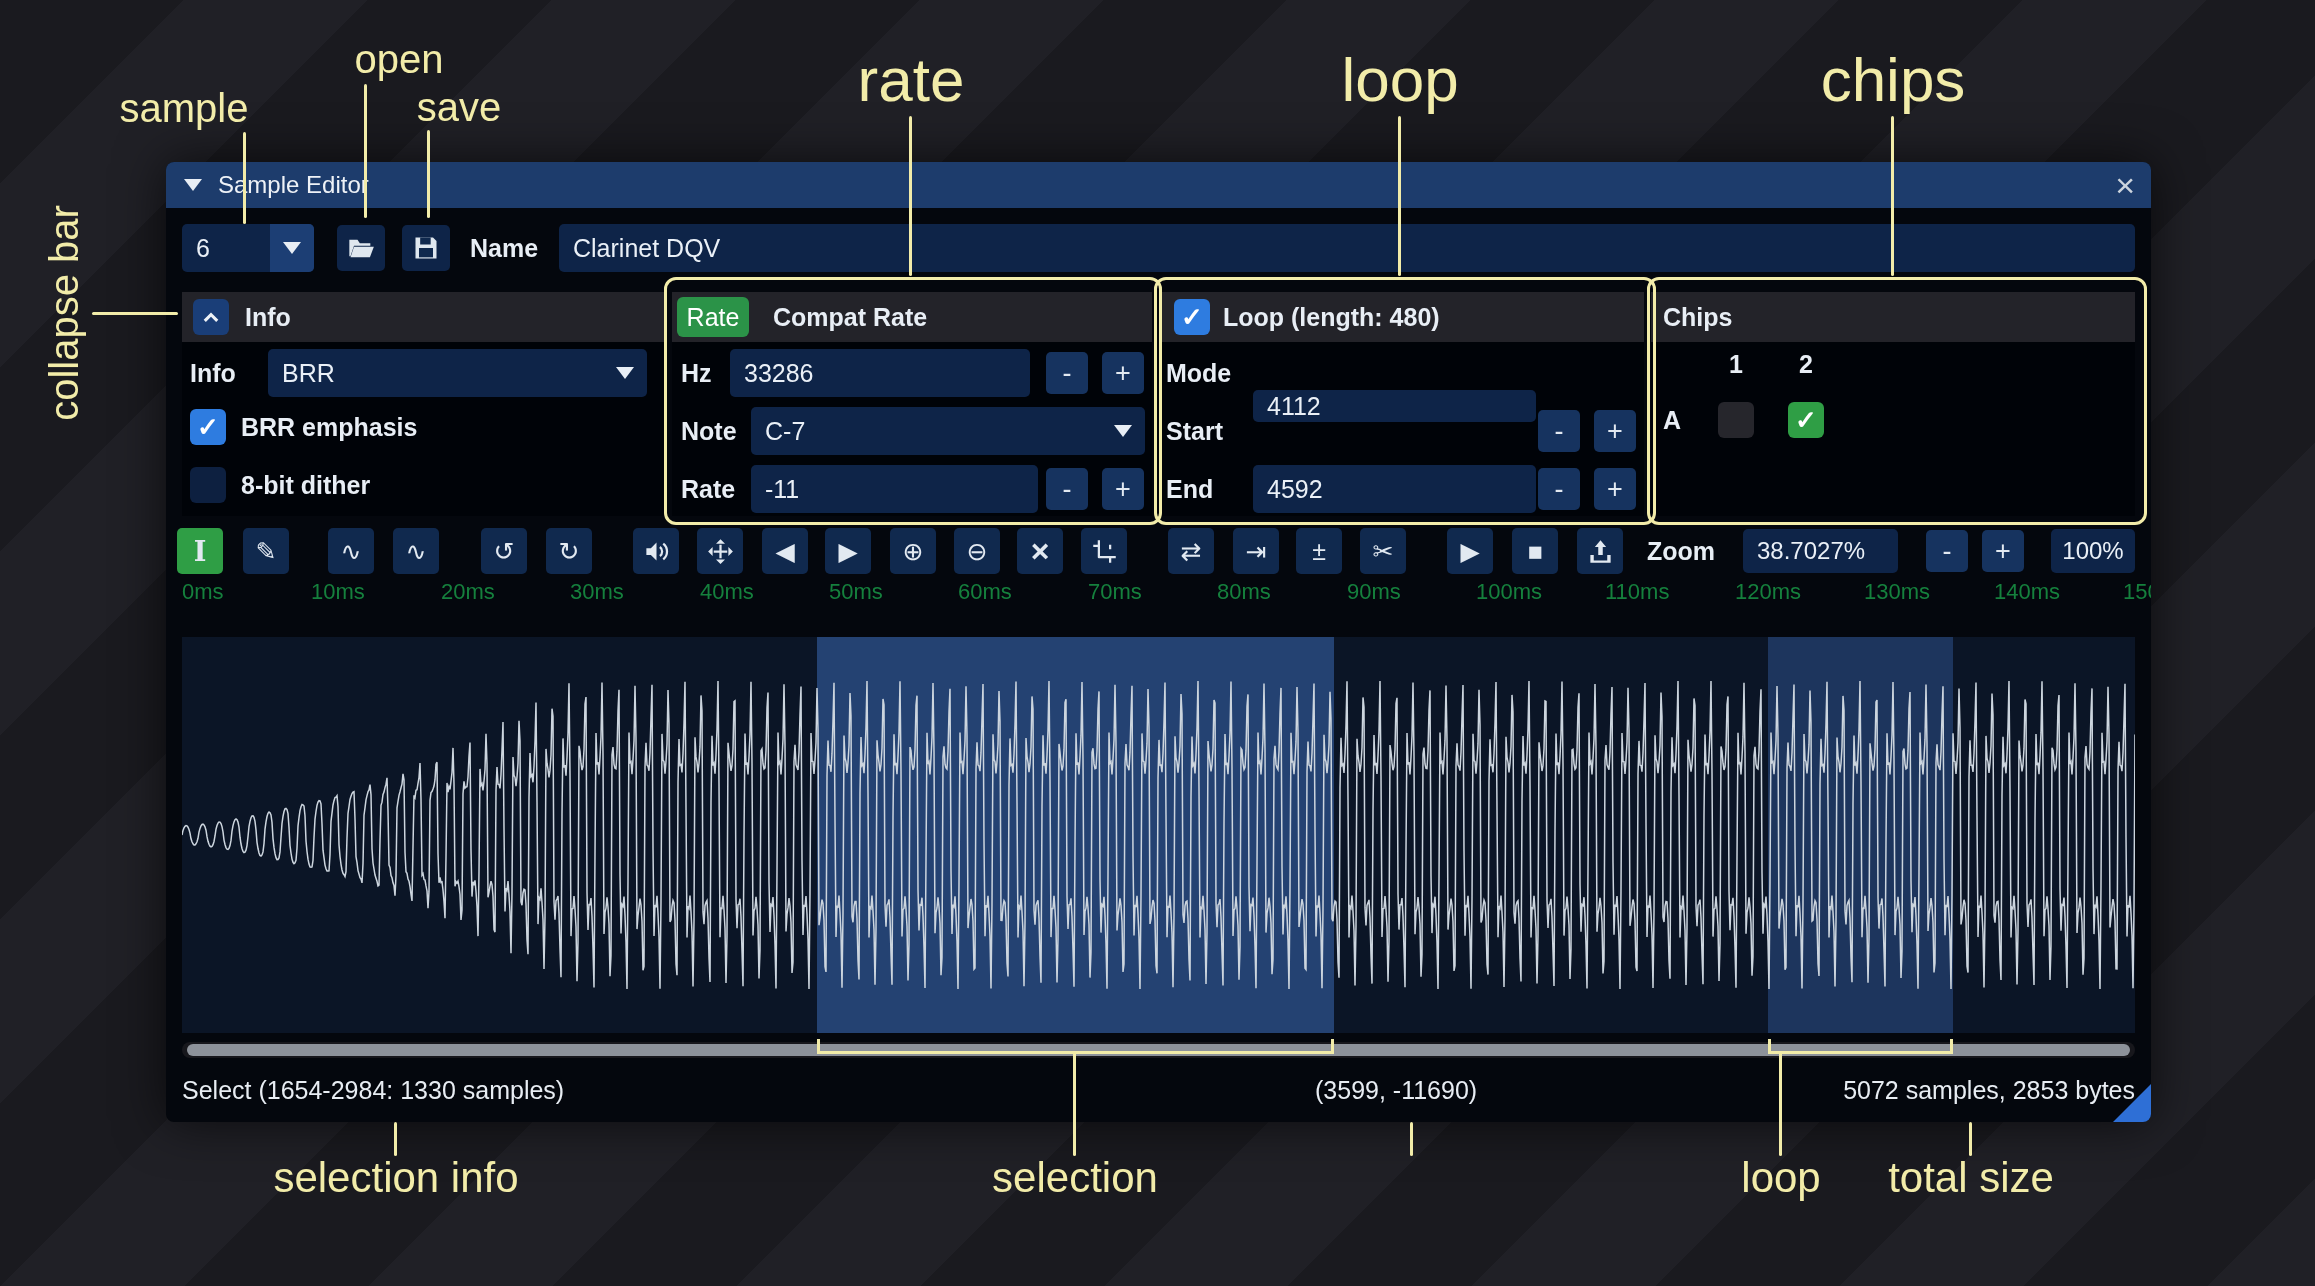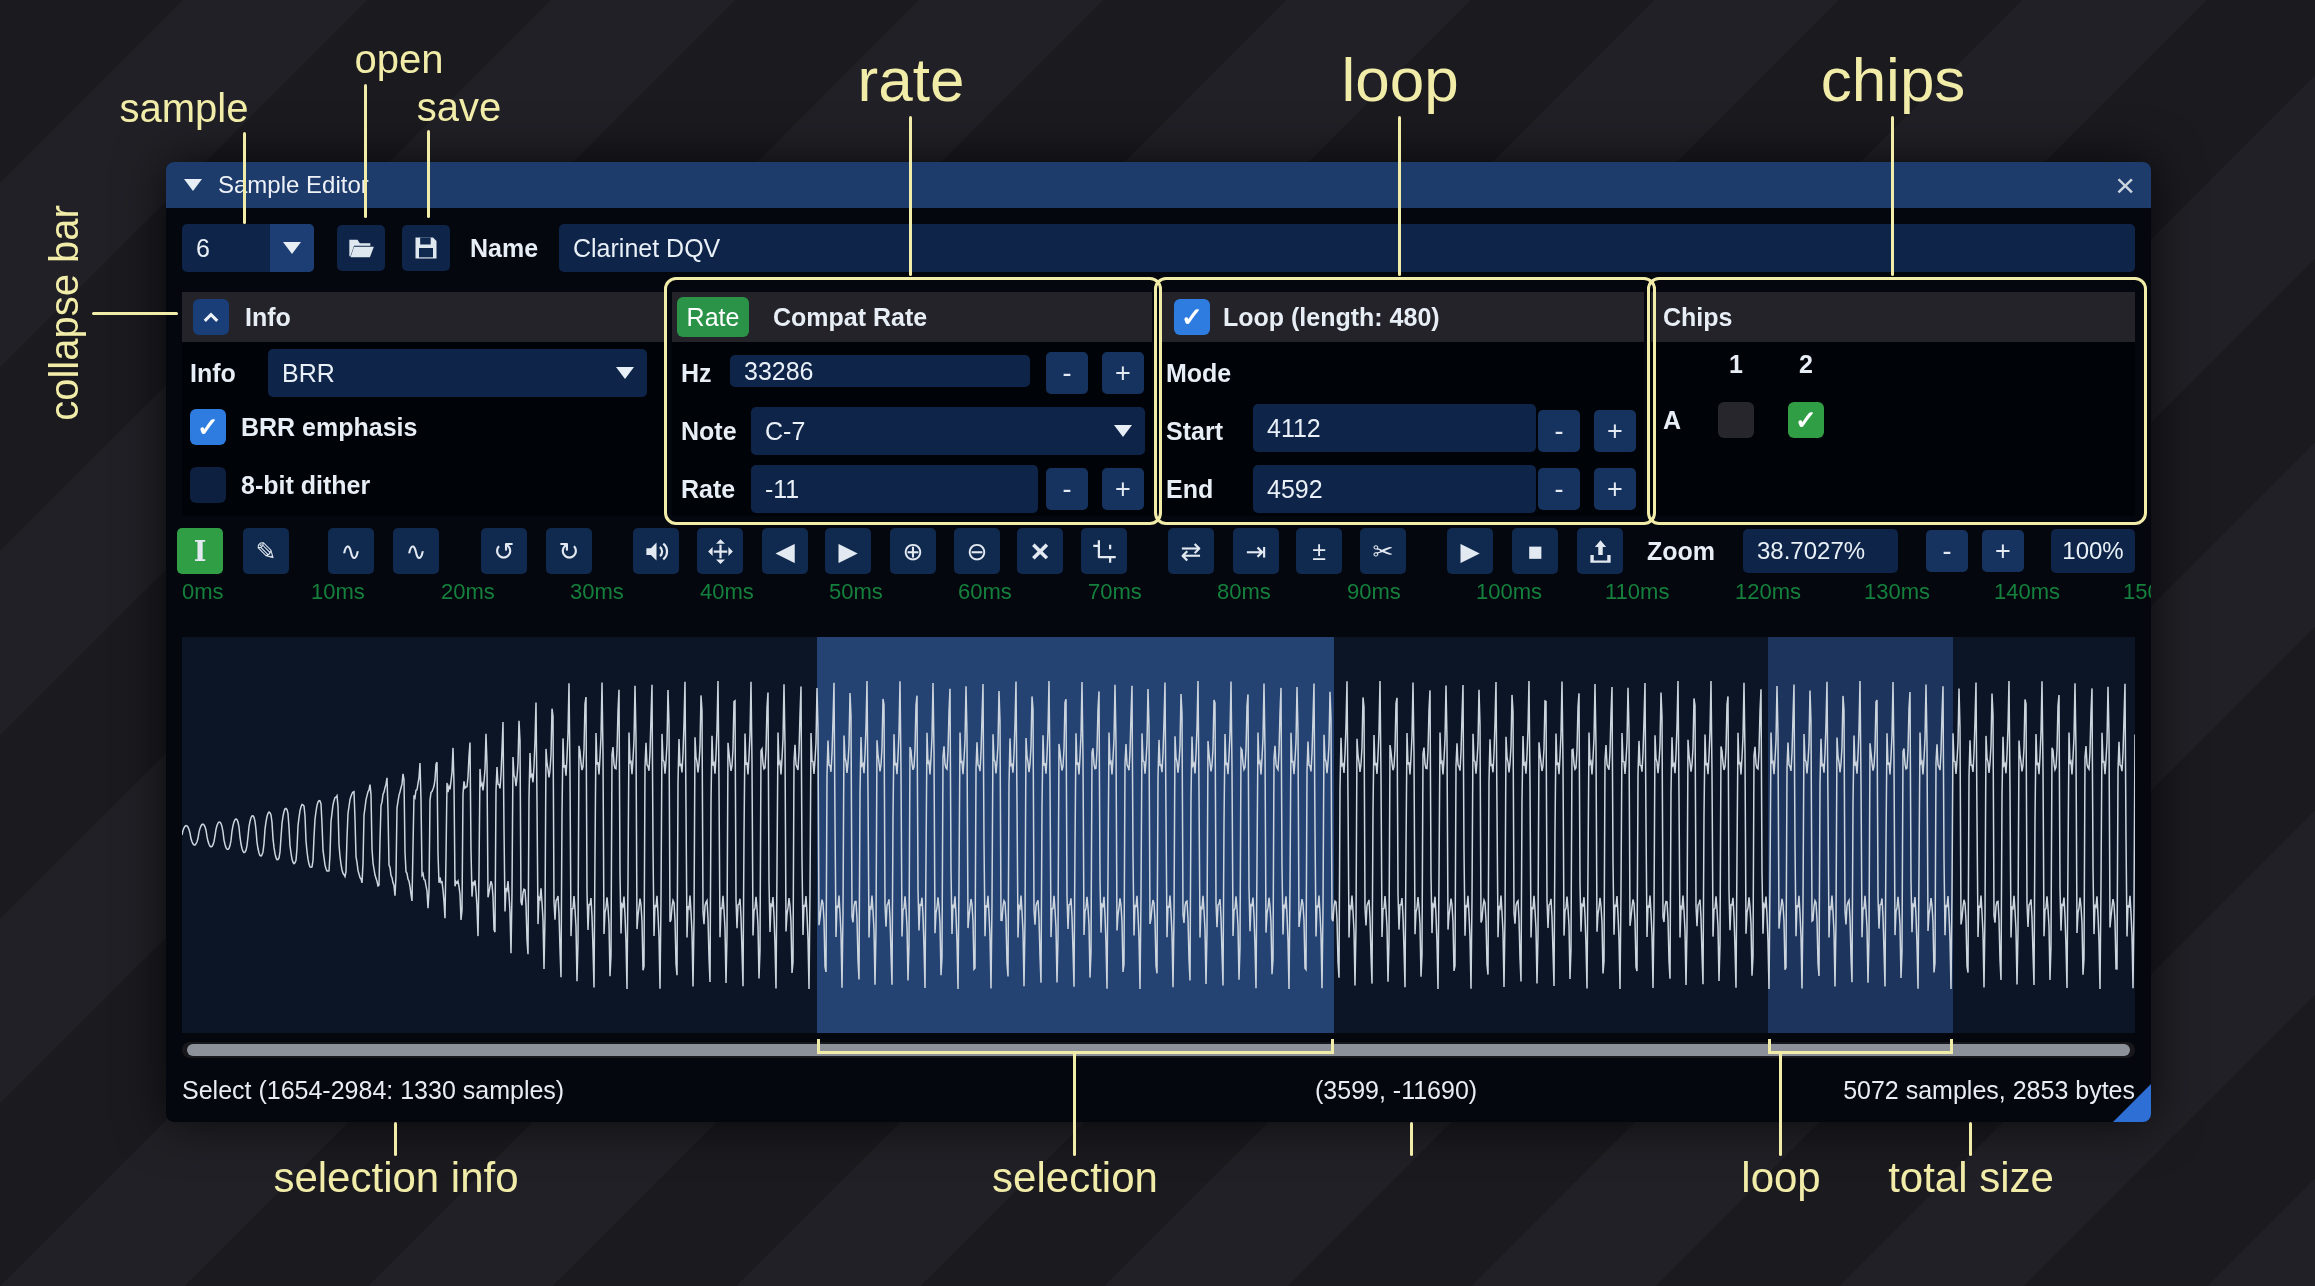--- a/index.html
+++ b/index.html
@@ -138,21 +138,21 @@
     <div class="flabel" style="left:75px;top:299px">8-bit dither</div>
 
     <div class="sect" style="left:506px;top:130px;width:480px;height:224px"></div>
     <div class="sect-head" style="left:506px;top:130px;width:480px;height:50px"></div>
     <div class="tag" style="left:511px;top:135px;width:72px;height:40px">
       <span>Rate</span>
     </div>
     <div class="flabel" style="left:607px;top:131px">Compat Rate</div>
 
     <div class="flabel" style="left:515px;top:187px">Hz</div>
-    <div class="field" style="left:564px;top:193px;width:300px;height:32px">
+    <div class="field" style="left:564px;top:187px;width:300px;height:48px">
       <span>33286</span>
     </div>
     <div class="mbtn" style="left:880px;top:190px">-</div>
     <div class="mbtn" style="left:936px;top:190px">+</div>
 
     <div class="flabel" style="left:515px;top:245px">Note</div>
     <div class="field" style="left:585px;top:245px;width:394px;height:48px">
       <span>C-7</span>
       <span class="dd-seg" style="background:transparent">
           <span class="dd-tri"></span>
@@ -169,21 +169,21 @@
     <div class="sect" style="left:994px;top:130px;width:484px;height:224px"></div>
     <div class="sect-head" style="left:994px;top:130px;width:484px;height:50px"></div>
     <div class="cb on" style="left:1008px;top:137px">
       <span>✓</span>
     </div>
     <div class="flabel" style="left:1057px;top:131px">Loop (length: 480)</div>
 
     <div class="flabel" style="left:1000px;top:187px">Mode</div>
 
     <div class="flabel" style="left:1000px;top:245px">Start</div>
-    <div class="field" style="left:1087px;top:242px;width:283px;height:48px">
+    <div class="field" style="left:1087px;top:228px;width:283px;height:32px">
       <span>4112</span>
     </div>
     <div class="mbtn" style="left:1372px;top:248px">-</div>
     <div class="mbtn" style="left:1428px;top:248px">+</div>
 
     <div class="flabel" style="left:1000px;top:303px">End</div>
     <div class="field" style="left:1087px;top:303px;width:283px;height:48px">
       <span>4592</span>
     </div>
     <div class="mbtn" style="left:1372px;top:306px">-</div>

